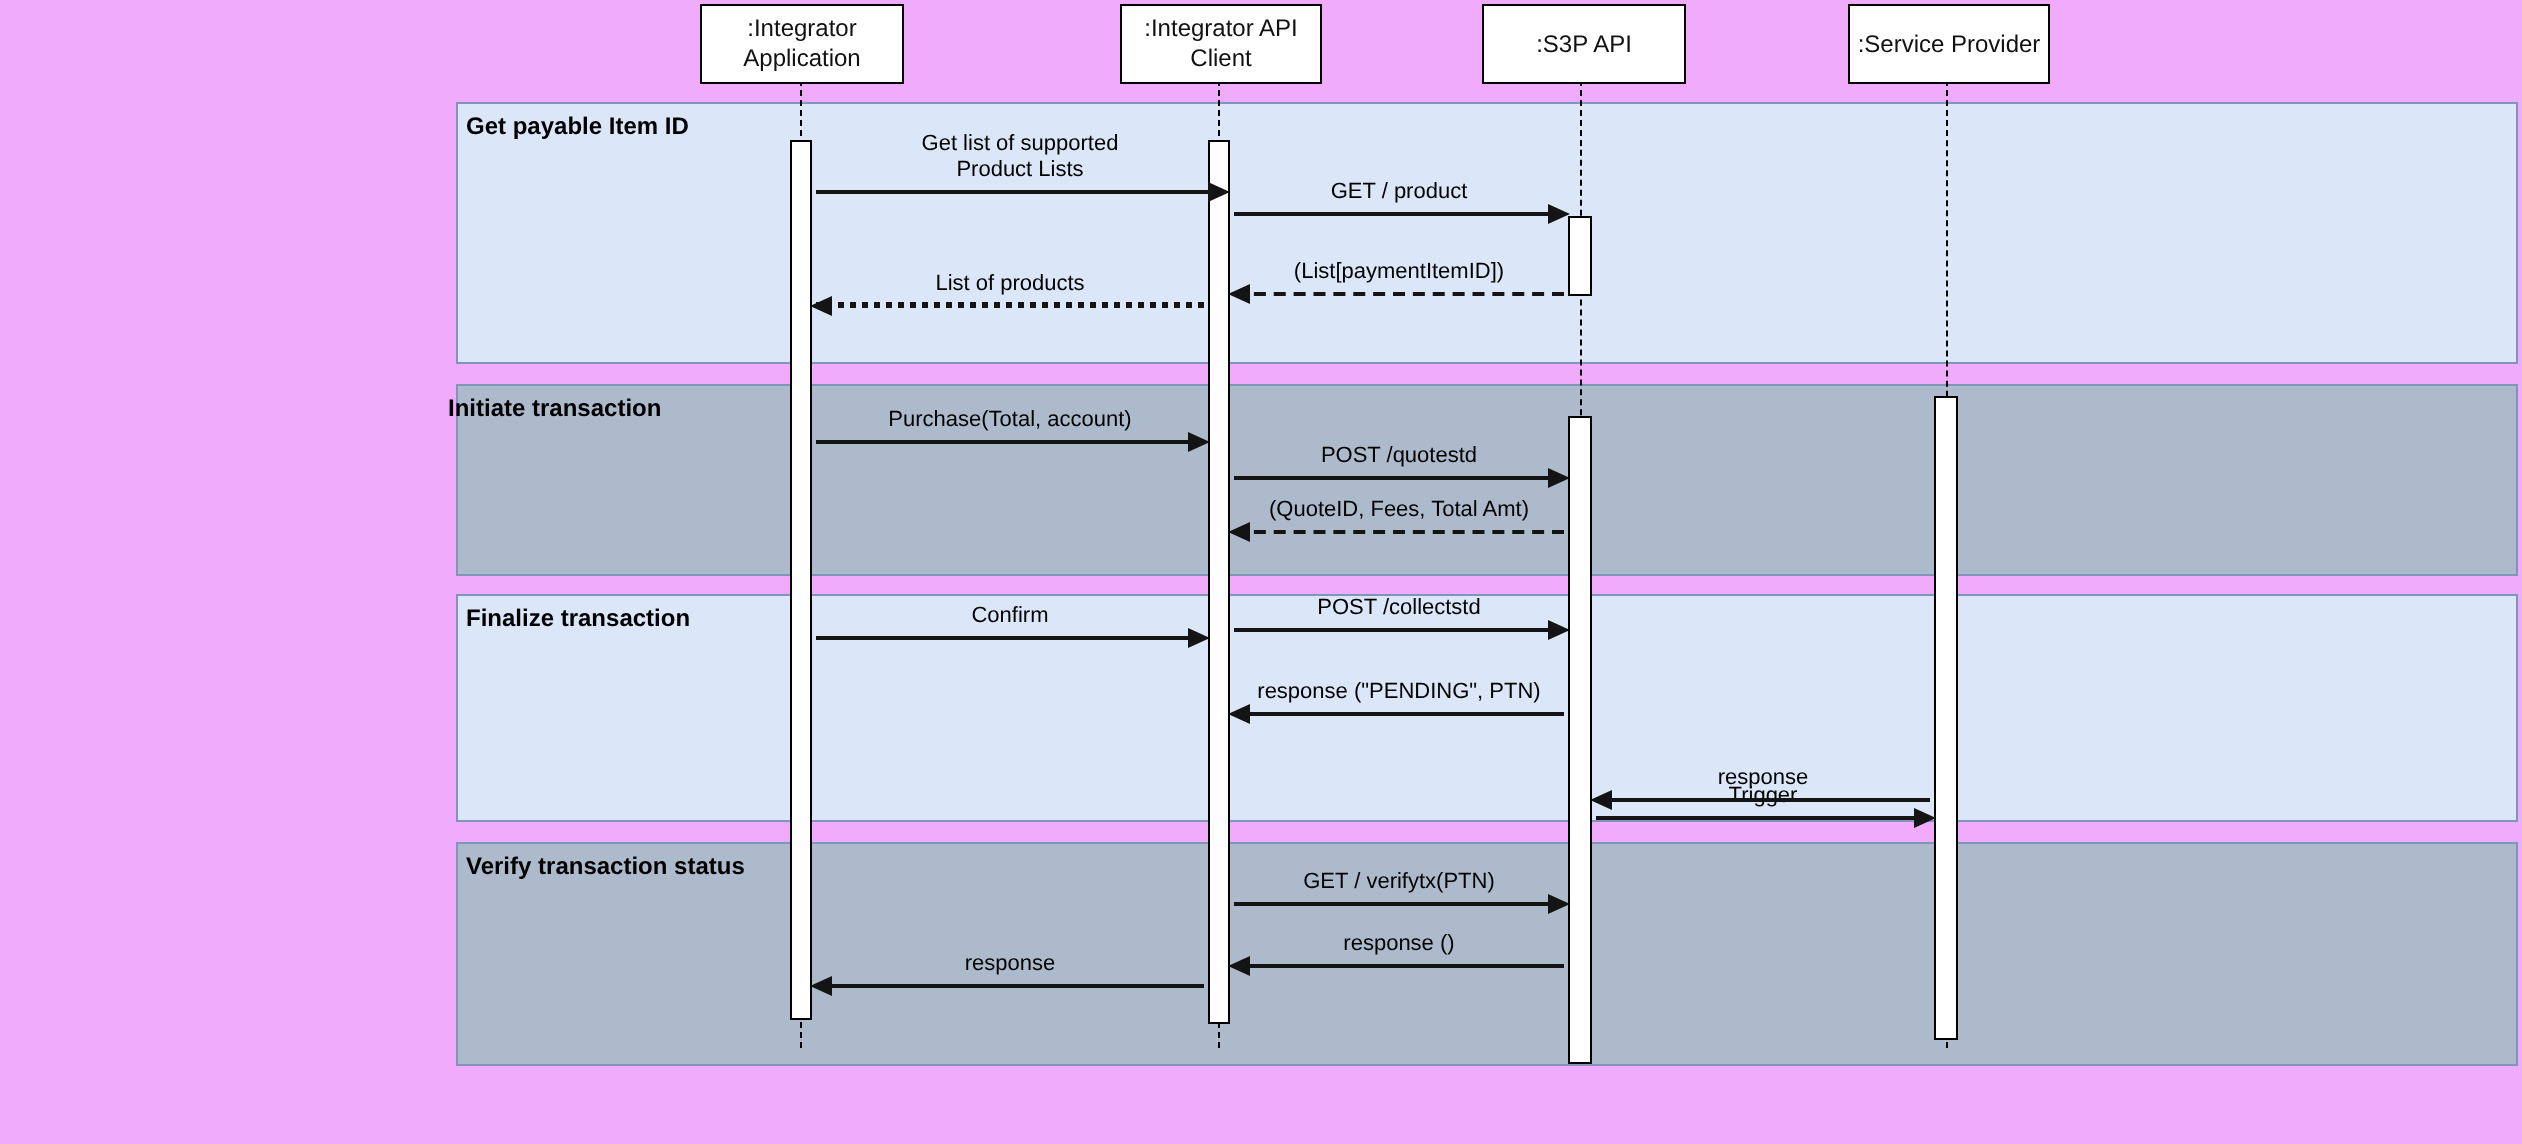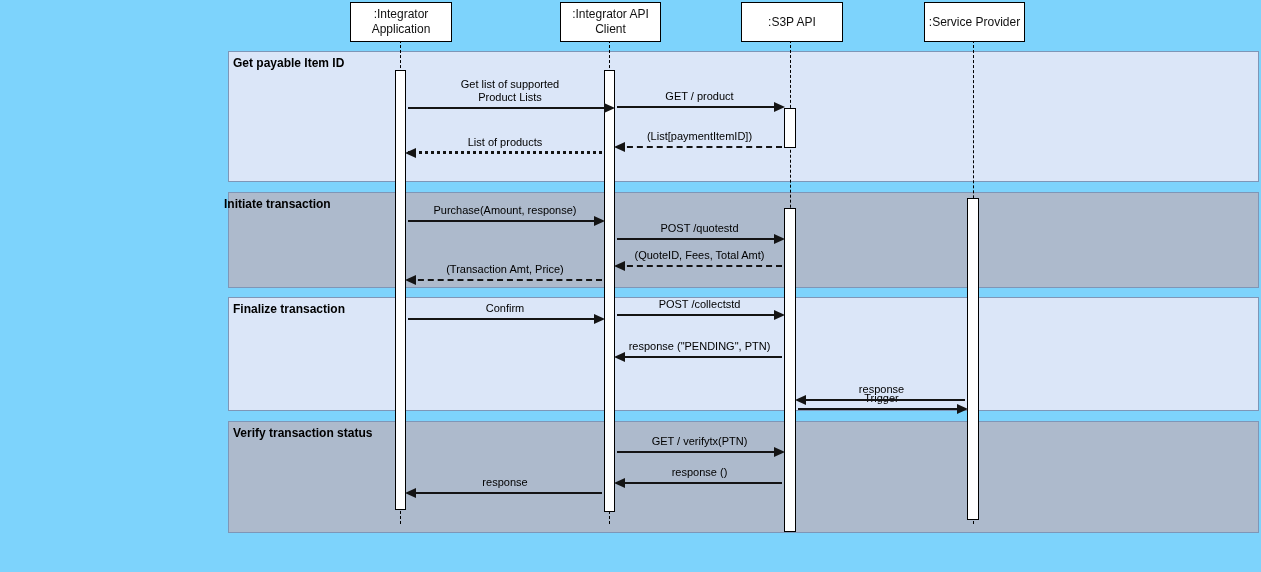--- a/index.html
+++ b/index.html
@@ -1,17 +1,17 @@
 <!DOCTYPE html>
 <html style="--background: #000000; --band-light: #dbe6f8; --band-dark: #adbacc; --band-border: #7e96b7; --lifeline-box-fill: #ffffff; --arrow: #141414;"><head>
 <meta charset="utf-8">
 <style>
   html,body{margin:0;padding:0;background:#000;}
   #stage{
-    position:relative;width:1261px;height:572px;background:#7dd3fc;overflow:hidden;
+    position:relative;width:1261px;height:572px;background:#f0abfc;overflow:hidden;
     font-family:"Liberation Sans",sans-serif;color:#111;
   }
   
   .pbox{
     position:absolute;top:2px;height:38px;background:#fff;border:1px solid #000;
     display:flex;align-items:center;justify-content:center;text-align:center;
     font-size:12px;line-height:1.25;z-index:5;white-space:pre-line;
   }
   
   .band{
@@ -71,21 +71,21 @@
   <div class="lifeline" style="left:609px;"></div>
   <div class="lifeline" style="left:790px;height:492px;"></div>
   <div class="lifeline" style="left:973px;"></div>
 
   <div class="actbar" style="left:395px;top:70px;width:11px;height:440px;"></div>
   <div class="actbar" style="left:604px;top:70px;width:11px;height:442px;"></div>
   <div class="actbar" style="left:784px;top:108px;width:12px;height:40px;"></div>
   <div class="actbar" style="left:784px;top:208px;width:12px;height:324px;"></div>
   <div class="actbar" style="left:967px;top:198px;width:12px;height:322px;"></div>
 
-  <div class="msg" style="left:406px;top:67px;width:208px;height:30px;margin-top:12px;">
+  <div class="msg" style="left:406px;top:67px;width:208px;height:30px;">
     <div class="lbl">Get list of supported
 Product Lists</div>
     <div class="line solid"></div>
       <span class="head r"></span>
   </div>
   <div class="msg" style="left:615px;top:90px;width:169px;height:18px;">
     <div class="lbl">GET / product</div>
     <div class="line solid"></div>
       <span class="head r"></span>
   </div>
@@ -94,38 +94,33 @@
     <div class="line dashed"></div>
       <span class="head l"></span>
   </div>
   <div class="msg" style="left:406px;top:136px;width:198px;height:18px;">
     <div class="lbl">List of products</div>
     <div class="line dotted"></div>
       <span class="head l"></span>
   </div>
 
   <div class="msg" style="left:406px;top:204px;width:198px;height:18px;">
-    <div class="lbl">Purchase(Amount, response)</div>
+    <div class="lbl">Purchase(Total, account)</div>
     <div class="line solid"></div>
       <span class="head r"></span>
   </div>
   <div class="msg" style="left:615px;top:249px;width:169px;height:18px;">
     <div class="lbl">(QuoteID, Fees, Total Amt)</div>
     <div class="line dashed"></div>
       <span class="head l"></span>
   </div>
   <div class="msg" style="left:615px;top:222px;width:169px;height:18px;">
     <div class="lbl">POST /quotestd</div>
     <div class="line solid"></div>
       <span class="head r"></span>
-  </div>
-  <div class="msg" style="left:406px;top:263px;width:198px;height:18px;">
-    <div class="lbl">(Transaction Amt, Price)</div>
-    <div class="line dashed"></div>
-      <span class="head l"></span>
   </div>
 
   <div class="msg" style="left:406px;top:302px;width:198px;height:18px;">
     <div class="lbl">Confirm</div>
     <div class="line solid"></div>
       <span class="head r"></span>
   </div>
   <div class="msg" style="left:615px;top:298px;width:169px;height:18px;">
     <div class="lbl">POST /collectstd</div>
     <div class="line solid"></div>

